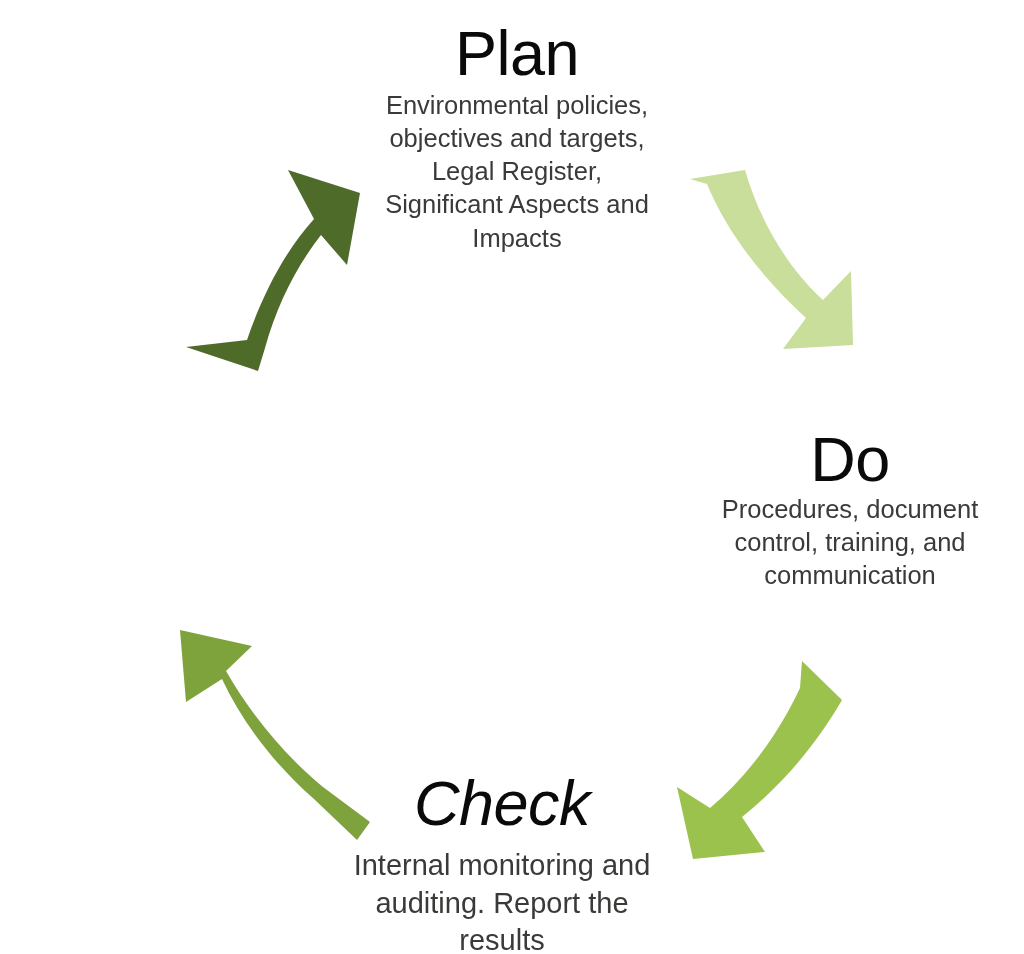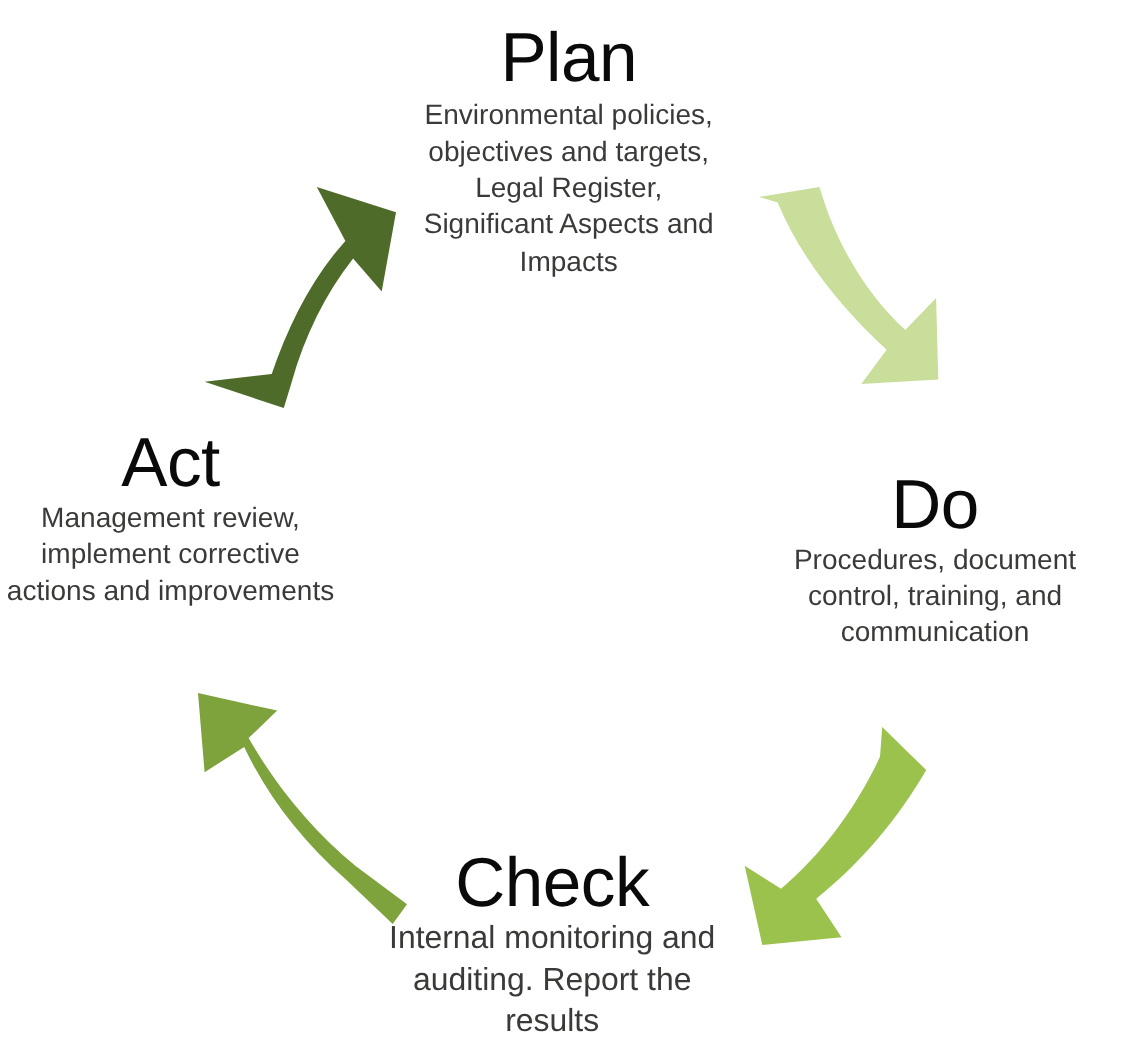--- a/index.html
+++ b/index.html
@@ -74,21 +74,22 @@
   }
 
   
   #stage-check {
     left: 352px;
     top: 772px;
     width: 300px;
   }
   #stage-check .stage-title {
     font-size: 63px;
-    margin-bottom: 0;
+    margin-bottom: 12px;
+    font-style: italic;
   }
   #stage-check .stage-desc {
     font-size: 29px;
   }
 
   
   #stage-act {
     left: 6px;
     top: 390px;
     width: 298px;
@@ -159,18 +160,14 @@
   <div class="stage" id="stage-plan">
     <div class="stage-title">Plan</div>
     <div class="stage-desc">Environmental policies,  objectives and targets, Legal Register,  Significant Aspects and Impacts</div>
   </div>
 
   <div class="stage" id="stage-check">
     <div class="stage-title">Check</div>
     <div class="stage-desc">Internal monitoring and auditing. Report the results</div>
   </div>
 
-  <div class="stage" id="stage-act">
-    <div class="stage-title">Act</div>
-    <div class="stage-desc">Management review, implement corrective actions and improvements</div>
-  </div>
 
 </div>
 
 </body></html>

